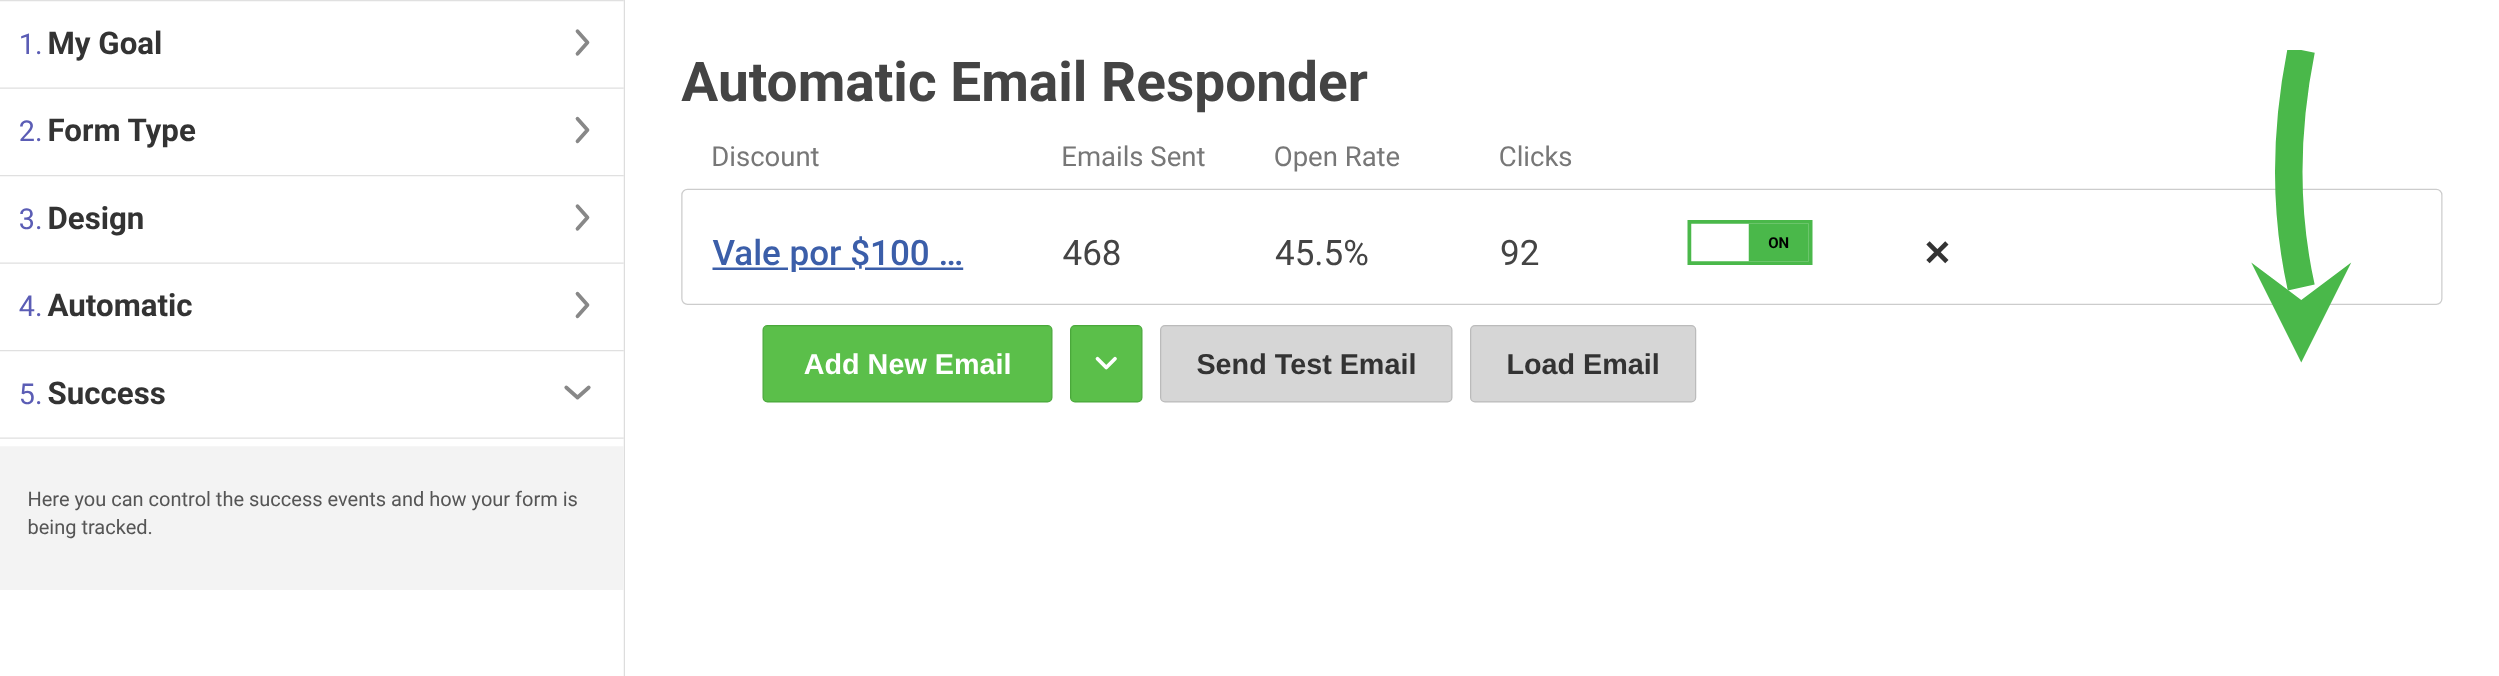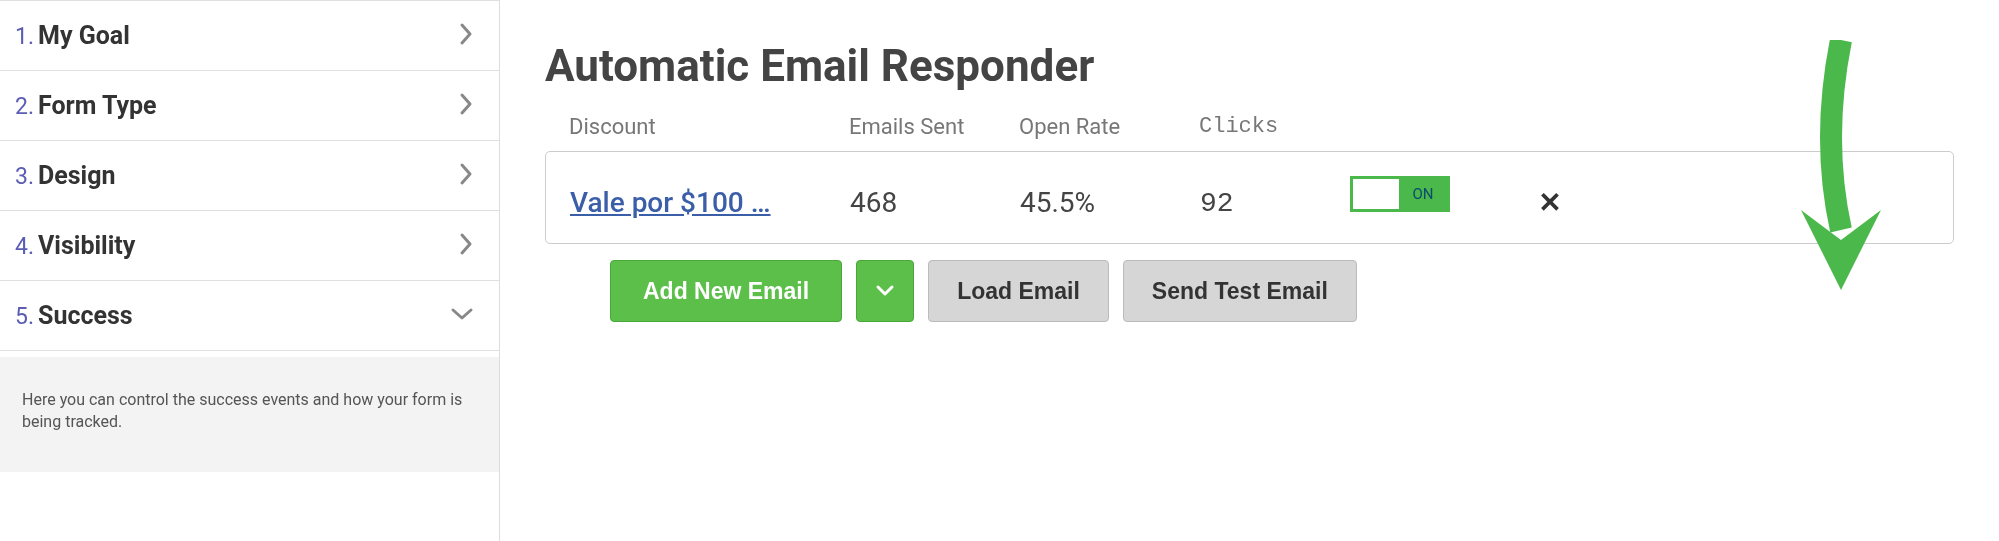--- a/index.html
+++ b/index.html
@@ -60,21 +60,21 @@
     }
     .tbl-header {
       display: flex;
       padding: 0 24px 12px 24px;
       color: #777;
       font-size: 22px;
     }
     .col-subject { flex: 0 0 280px; }
     .col-sent { flex: 0 0 170px; text-align: left; }
     .col-open { flex: 0 0 180px; text-align: left; }
-    .col-clicks { flex: 0 0 150px; text-align: left; font-family: Liberation Mono, monospace; }
+    .col-clicks { flex: 0 0 150px; text-align: left; }
     .col-toggle { flex: 0 0 170px; }
     .col-del { flex: 0 0 60px; text-align: center; }
     .email-row {
       display: flex;
       align-items: flex-end;
       border: 1px solid #ccc;
       border-radius: 5px;
       padding: 24px 24px;
       font-size: 28px;
       color: #444;
@@ -86,23 +86,23 @@
       height: 36px;
       border: 3px solid #4ab84a;
       background: #fff;
       display: inline-block;
     }
     .toggle-knob {
       position: absolute;
       right: 0; top: 0; bottom: 0;
       width: 48px;
       background: #4ab84a;
-      color: #0c4a6e;
-      font-size: 15px;
-      font-weight: 400;
+      color: #000000;
+      font-size: 12px;
+      font-weight: 700;
       display: flex;
       align-items: center;
       justify-content: center;
     }
     .del-x { font-size: 28px; font-weight: 700; color: #333; cursor: pointer; }
     .btn-row {
       display: flex;
       gap: 14px;
       margin-top: 16px;
       justify-content: flex-start;
@@ -179,21 +179,21 @@
     </div>
     <span class="chevron">
       <svg width="16" height="24" viewBox="0 0 16 24">
           <path d="M4 3 L12 12 L4 21" stroke="#888" stroke-width="3" fill="none" stroke-linecap="round" stroke-linejoin="round"></path>
         </svg>
     </span>
   </div>
   <div class="step-item">
     <div class="step-left">
       <span class="step-num">4.</span>
-      <span class="step-label">Visibility</span>
+      <span class="step-label">Automatic</span>
     </div>
     <span class="chevron">
       <svg width="16" height="24" viewBox="0 0 16 24">
           <path d="M4 3 L12 12 L4 21" stroke="#888" stroke-width="3" fill="none" stroke-linecap="round" stroke-linejoin="round"></path>
         </svg>
     </span>
   </div>
   <div class="step-item">
     <div class="step-left">
       <span class="step-num">5.</span>
@@ -233,21 +233,21 @@
     <div class="col-del"><span class="del-x">✕</span></div>
   </div>
 
   <div class="btn-row">
     <button class="btn btn-green">Add New Email</button>
     <button class="btn btn-caret">
       <svg width="20" height="14" viewBox="0 0 20 14">
           <path d="M3 3 L10 10 L17 3" stroke="#fff" stroke-width="3" fill="none" stroke-linecap="round" stroke-linejoin="round"></path>
         </svg>
     </button>
+    <button class="btn">Send Test Email</button>
     <button class="btn">Load Email</button>
-    <button class="btn">Send Test Email</button>
   </div>
 
   <svg class="arrow-annot" width="130" height="280" viewBox="0 0 130 280">
     <path d="M60 0 Q40 100 60 190" stroke="#4ab84a" stroke-width="22" fill="none"></path>
     <path d="M20 170 L60 250 L100 170 L60 200 Z" fill="#4ab84a"></path>
   </svg>
 </div>
 
 </body></html>

